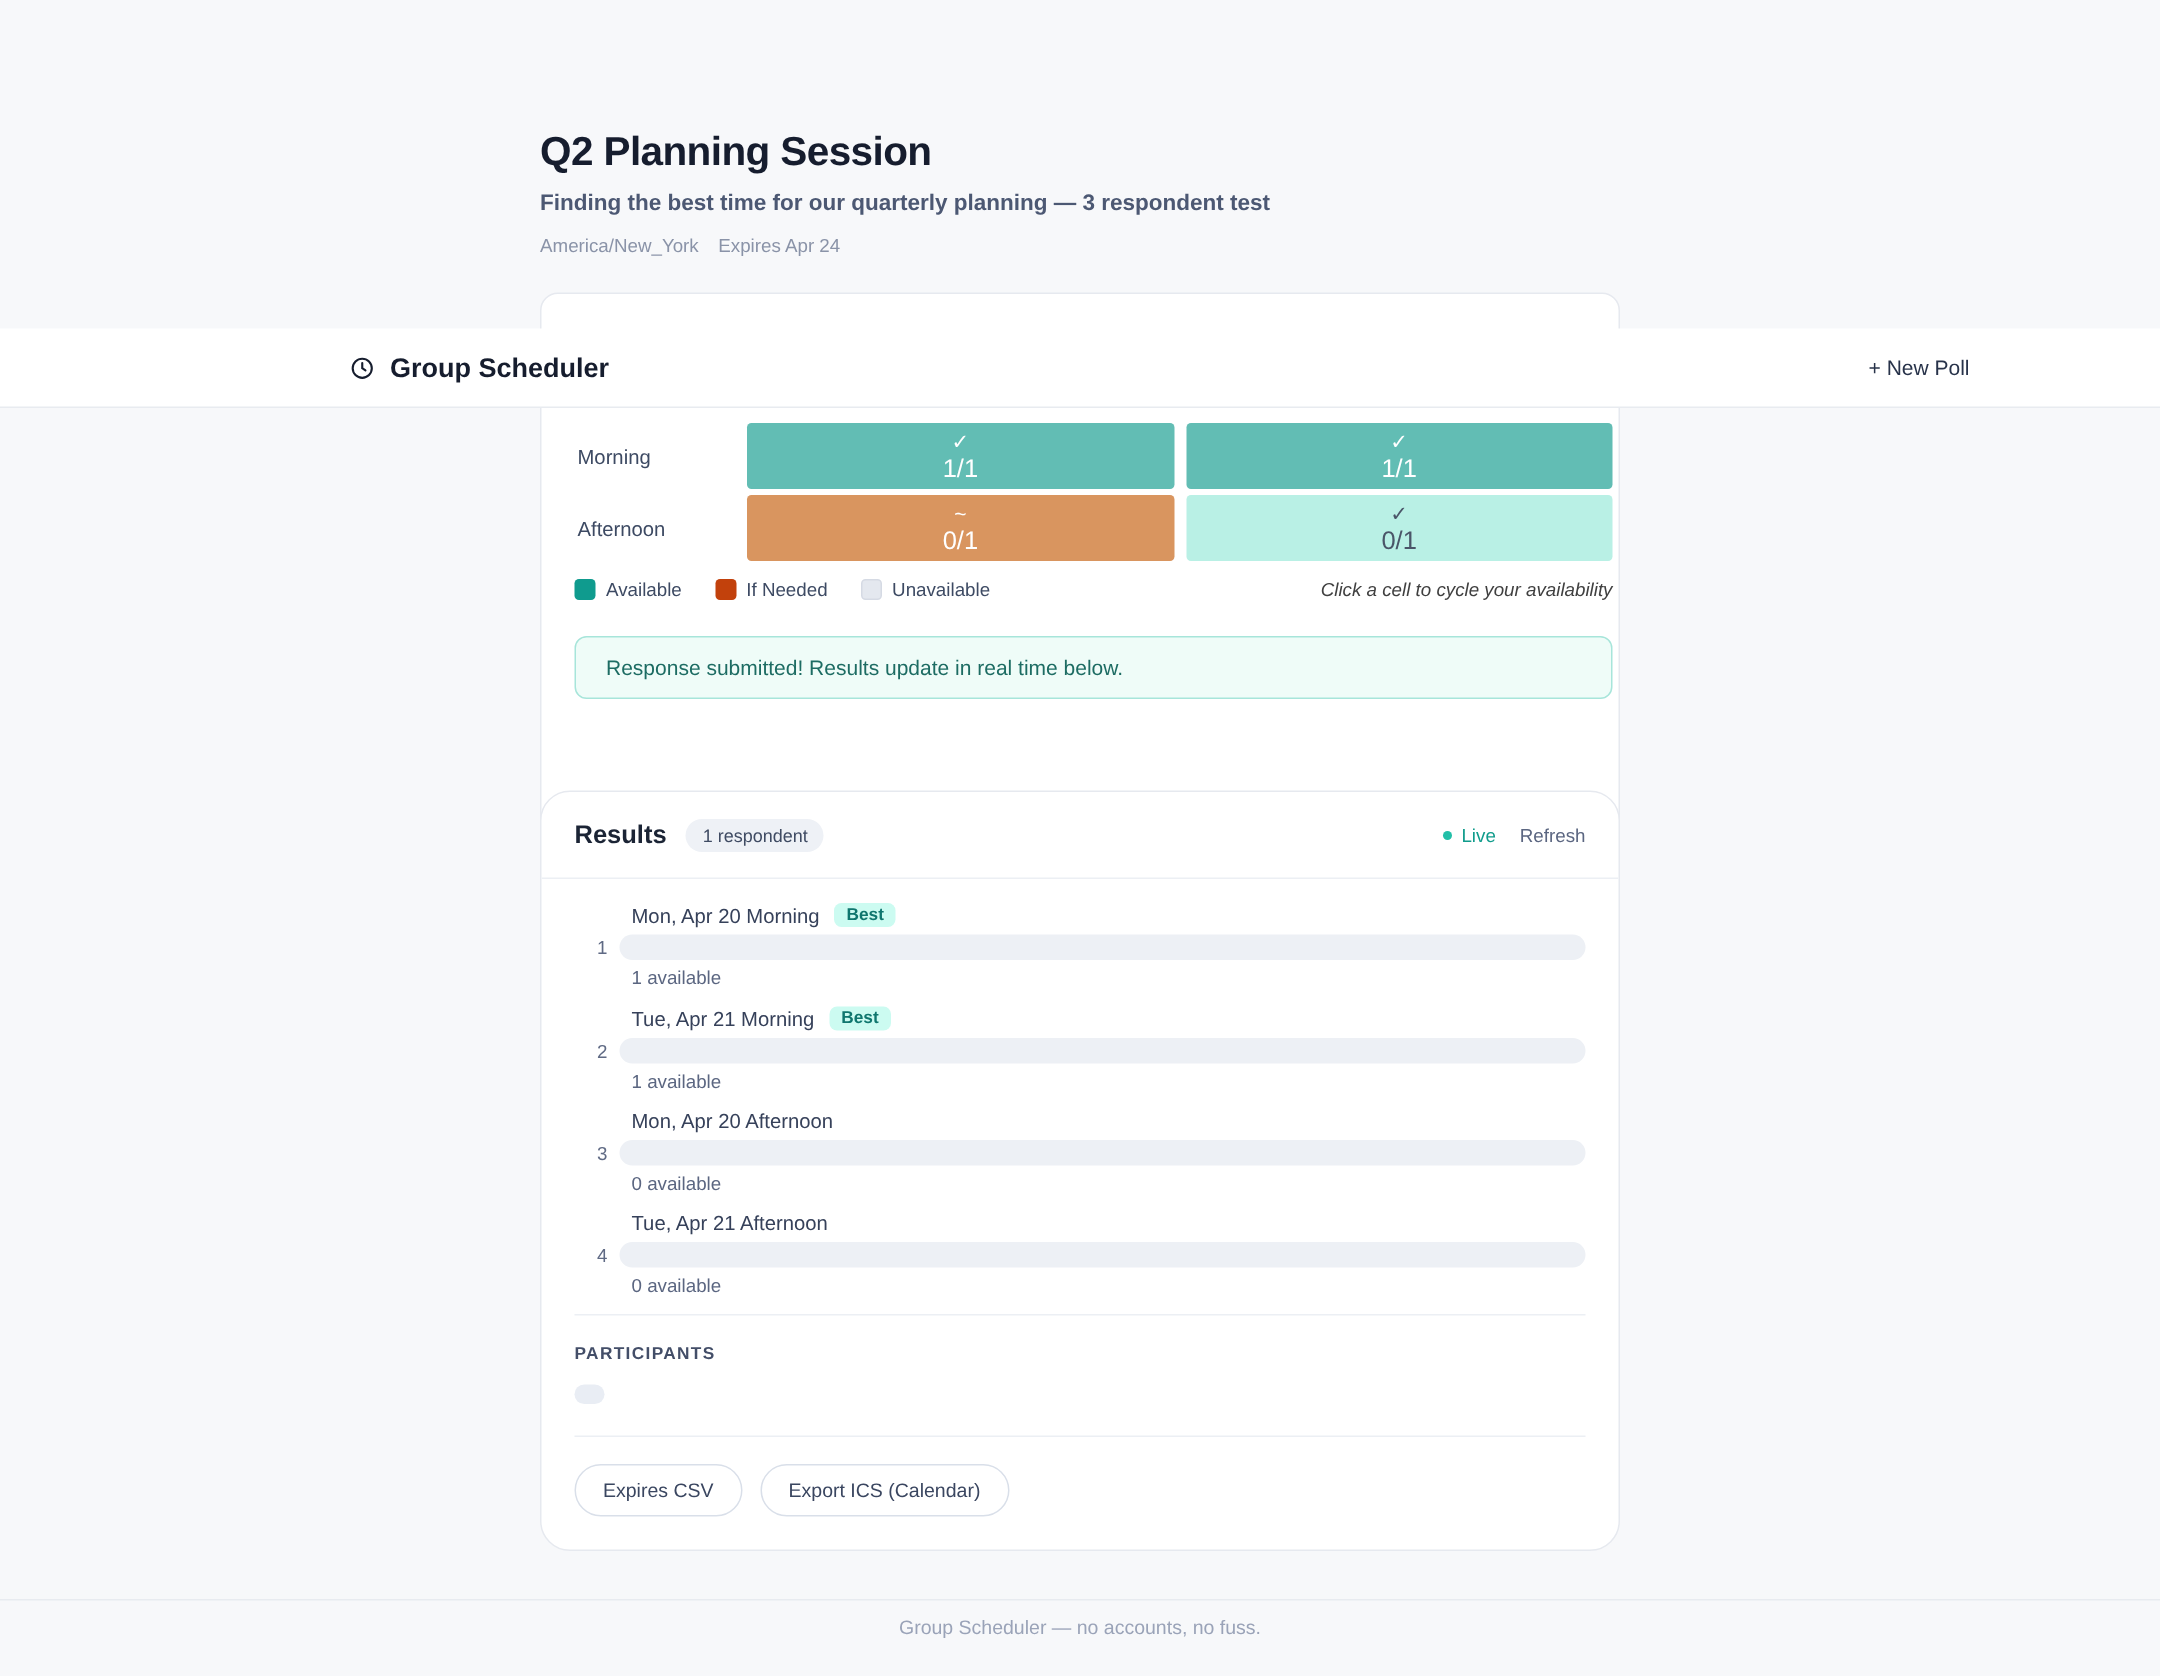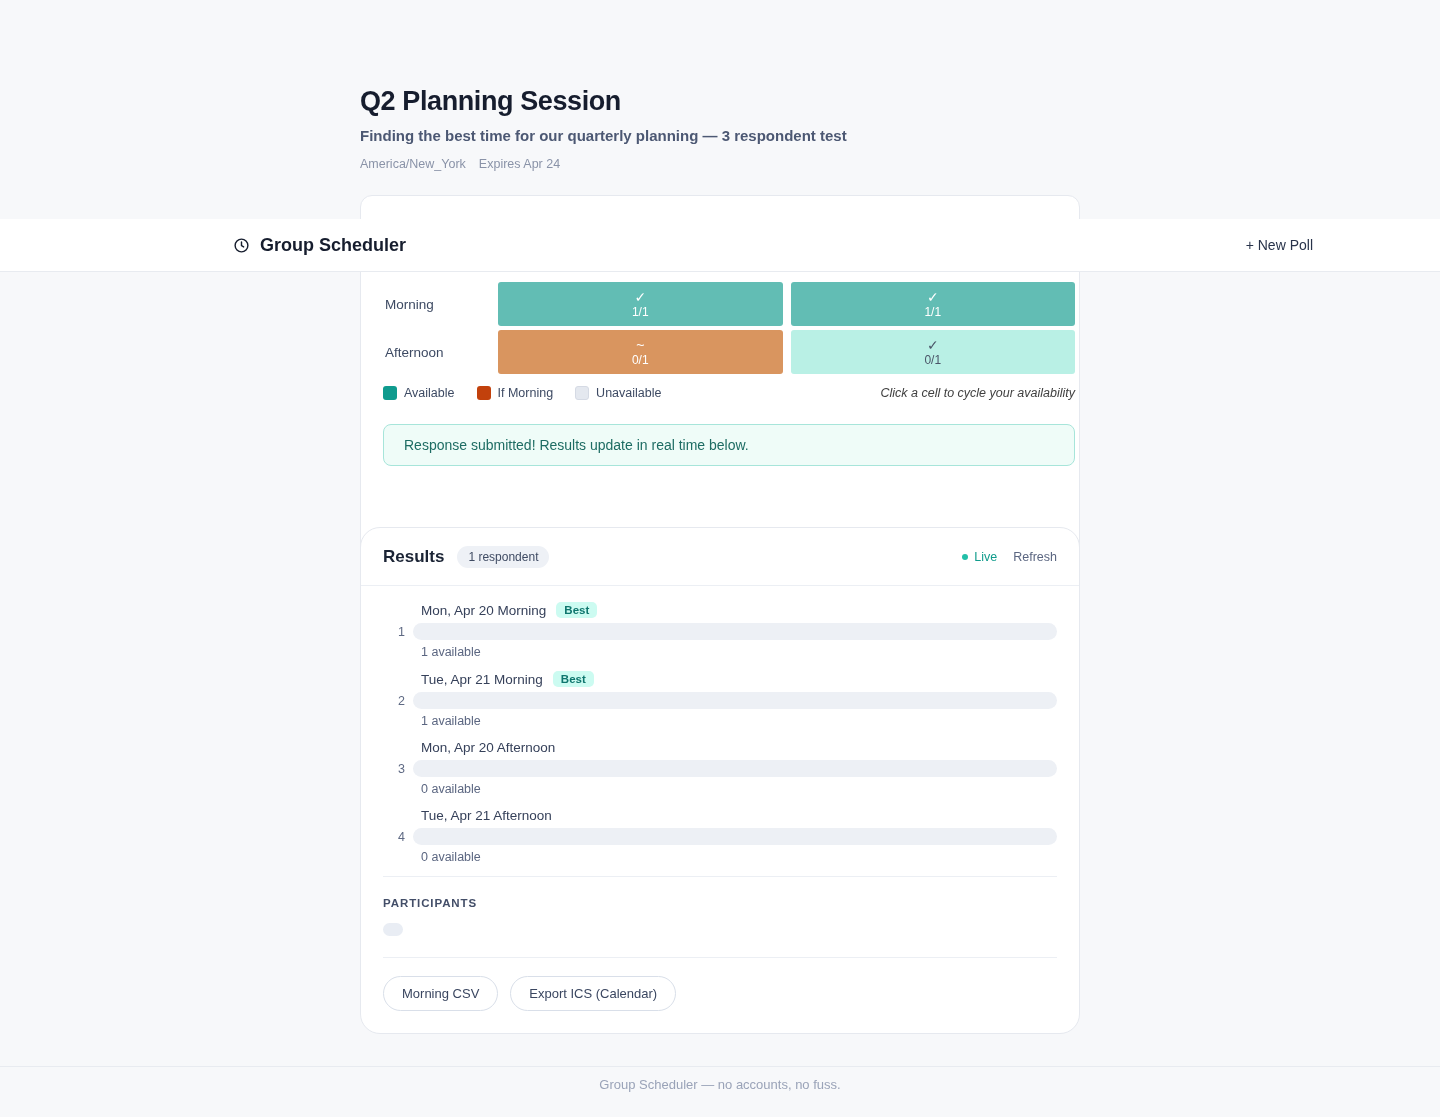--- a/index.html
+++ b/index.html
@@ -46,21 +46,21 @@
     width: 115px; display: flex; align-items: center;
     font-size: 13.5px; color: #3d4a63; padding-left: 2px;
   }
   .cells { display: flex; gap: 8px; flex: 1; }
   .cell {
     flex: 1; height: 44px; border-radius: 3px;
     display: flex; flex-direction: column; align-items: center; justify-content: center;
     cursor: pointer; line-height: 1.15;
   }
   .cell .mark { font-size: 14px; }
-  .cell .frac { font-size: 12px; margin-top: 1px; }
+  .cell .frac { font-size: 17px; margin-top: 1px; }
   .cell.available { background: #62bdb4; color: #ffffff; }
   .cell.ifneeded  { background: #d9955f; color: #ffffff; }
   .cell.mine      { background: #b9f0e5; color: #4a5568; }
 
   .legend {
     position: absolute; left: 22px; top: 190px; width: 692px;
     display: flex; align-items: center; gap: 22px;
   }
   .legend-item { display: flex; align-items: center; gap: 7px; font-size: 12.5px; color: #3d4a63; }
   .swatch { width: 14px; height: 14px; border-radius: 3px; display: block; }
@@ -179,21 +179,21 @@
       </div>
     </div>
 
     <div class="legend">
       <div class="legend-item">
         <span class="swatch" style="background:#0f9b8e"></span>
         <span>Available</span>
       </div>
       <div class="legend-item">
         <span class="swatch" style="background:#c2410c"></span>
-        <span>If Morning</span>
+        <span>If Needed</span>
       </div>
       <div class="legend-item">
         <span class="swatch" style="background:#e4e8ef;border:1px solid #d5dae4"></span>
         <span>Unavailable</span>
       </div>
       <div class="legend-hint">Click a cell to cycle your availability</div>
     </div>
 
     <div class="banner">
       <span>Response submitted! Results update in real time below.</span>
@@ -282,21 +282,21 @@
 
     </div>
 
     <div class="divider"></div>
     <div class="participants-head">PARTICIPANTS</div>
     <div class="participants-list">
       <span class="participant-chip"></span>
     </div>
     <div class="divider2"></div>
     <div class="export-row">
-      <button class="export-btn">Morning CSV</button>
+      <button class="export-btn">Expires CSV</button>
       <button class="export-btn">Export ICS (Calendar)</button>
     </div>
   </div>
 
   <div class="footer">
     <span>Group Scheduler — no accounts, no fuss.</span>
   </div>
 
 </div>
 

